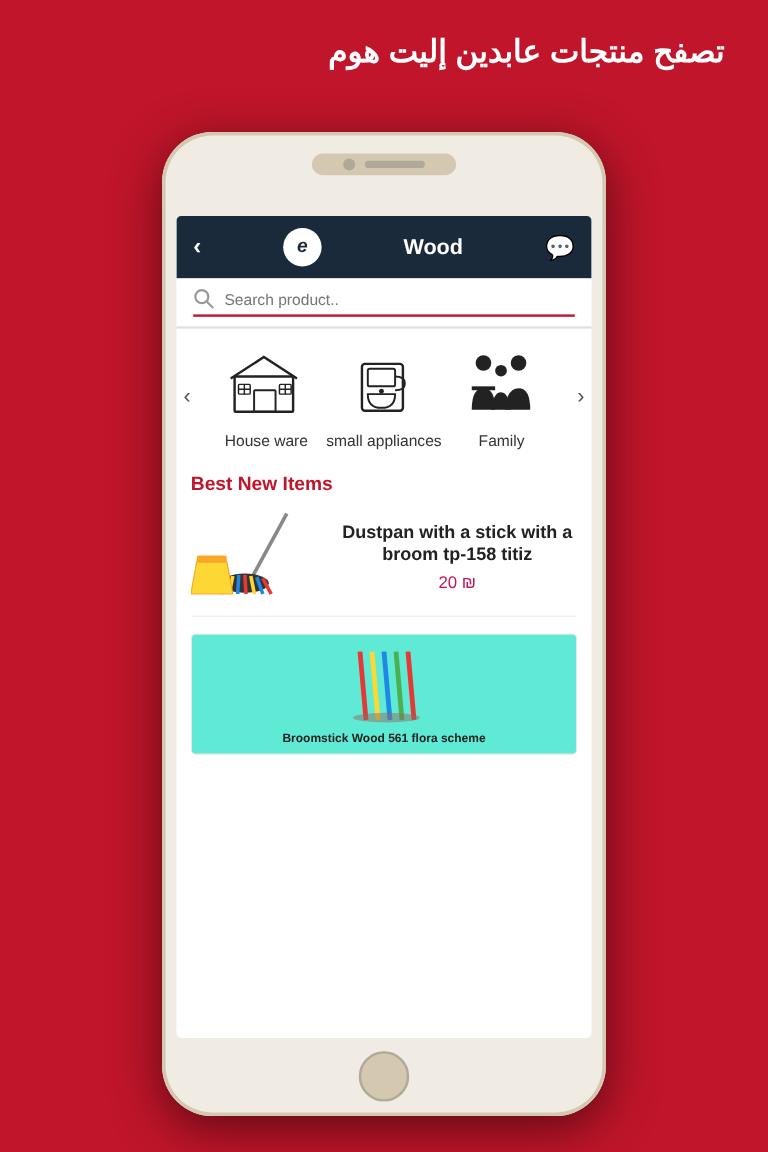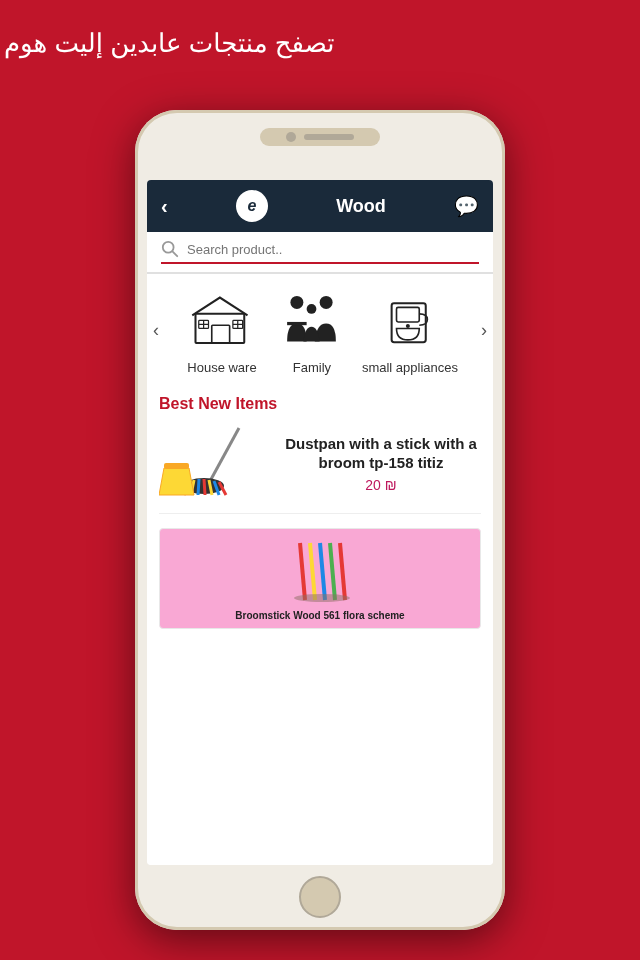--- a/index.html
+++ b/index.html
@@ -7,25 +7,25 @@
       width: 640px;
       height: 960px;
       background-color: #c0152a;
       font-family: Arial, sans-serif;
       overflow: hidden;
       position: relative;
     }
 
     
     .top-title {
-      text-align: left;
-      padding: 28px 4px 20px;
+      text-align: right;
+      padding: 28px 36px 20px;
       color: white;
       font-size: 26px;
-      font-weight: normal;
+      font-weight: bold;
       direction: rtl;
     }
 
     
     .phone-frame {
       position: absolute;
       top: 110px;
       left: 50%;
       transform: translateX(-50%);
       width: 370px;
@@ -254,21 +254,21 @@
       margin-top: 4px;
     }
 
     
     .product-grid {
       display: flex;
       gap: 6px;
     }
     .product-card {
       flex: 1;
-      background: #f9a8d4;
+      background: #5eead4;
       border: 1px solid #e8e8e8;
       border-radius: 4px;
       overflow: hidden;
       display: flex;
       flex-direction: column;
       align-items: center;
       padding: 6px;
     }
     .product-img {
       width: 80px;
@@ -350,50 +350,50 @@
                 <line x1="54" y1="41" x2="66" y2="41" stroke="#222" stroke-width="1.5"></line>
               </svg>
             </div>
             <span class="category-label">House ware</span>
           </div>
 
           <div class="category-item">
             <div class="category-icon">
               <svg viewBox="0 0 80 70" fill="none" xmlns="http://www.w3.org/2000/svg">
 
+                <rect x="18" y="15" width="42" height="48" rx="3" stroke="#222" stroke-width="2.5" fill="none"></rect>
+
+                <rect x="24" y="20" width="28" height="18" rx="2" stroke="#222" stroke-width="2" fill="none"></rect>
+
+                <path d="M24 46 Q24 60 38 60 Q52 60 52 46 Z" stroke="#222" stroke-width="2" fill="none"></path>
+
+                <path d="M52 28 Q62 28 62 35 Q62 42 52 42" stroke="#222" stroke-width="2" fill="none"></path>
+
+                <circle cx="38" cy="43" r="2.5" fill="#222"></circle>
+              </svg>
+            </div>
+            <span class="category-label">small appliances</span>
+          </div>
+
+          <div class="category-item">
+            <div class="category-icon">
+              <svg viewBox="0 0 80 70" fill="none" xmlns="http://www.w3.org/2000/svg">
+
                 <circle cx="22" cy="14" r="8" fill="#222"></circle>
                 <path d="M10 62 Q10 40 22 40 Q34 40 34 62" fill="#222"></path>
                 <rect x="10" y="38" width="24" height="4" fill="#222"></rect>
 
                 <circle cx="58" cy="14" r="8" fill="#222"></circle>
                 <path d="M44 62 Q46 40 58 40 Q70 40 70 62" fill="#222"></path>
 
                 <circle cx="40" cy="22" r="6" fill="#222"></circle>
                 <path d="M30 62 Q32 44 40 44 Q48 44 50 62" fill="#222"></path>
               </svg>
             </div>
             <span class="category-label">Family</span>
-          </div>
-
-          <div class="category-item">
-            <div class="category-icon">
-              <svg viewBox="0 0 80 70" fill="none" xmlns="http://www.w3.org/2000/svg">
-
-                <rect x="18" y="15" width="42" height="48" rx="3" stroke="#222" stroke-width="2.5" fill="none"></rect>
-
-                <rect x="24" y="20" width="28" height="18" rx="2" stroke="#222" stroke-width="2" fill="none"></rect>
-
-                <path d="M24 46 Q24 60 38 60 Q52 60 52 46 Z" stroke="#222" stroke-width="2" fill="none"></path>
-
-                <path d="M52 28 Q62 28 62 35 Q62 42 52 42" stroke="#222" stroke-width="2" fill="none"></path>
-
-                <circle cx="38" cy="43" r="2.5" fill="#222"></circle>
-              </svg>
-            </div>
-            <span class="category-label">small appliances</span>
           </div>
 
         </div>
         <span class="carousel-arrow right">›</span>
       </div>
 
       <div class="best-items-section">
         <div class="section-title">Best New Items</div>
 
         <div class="featured-product">

